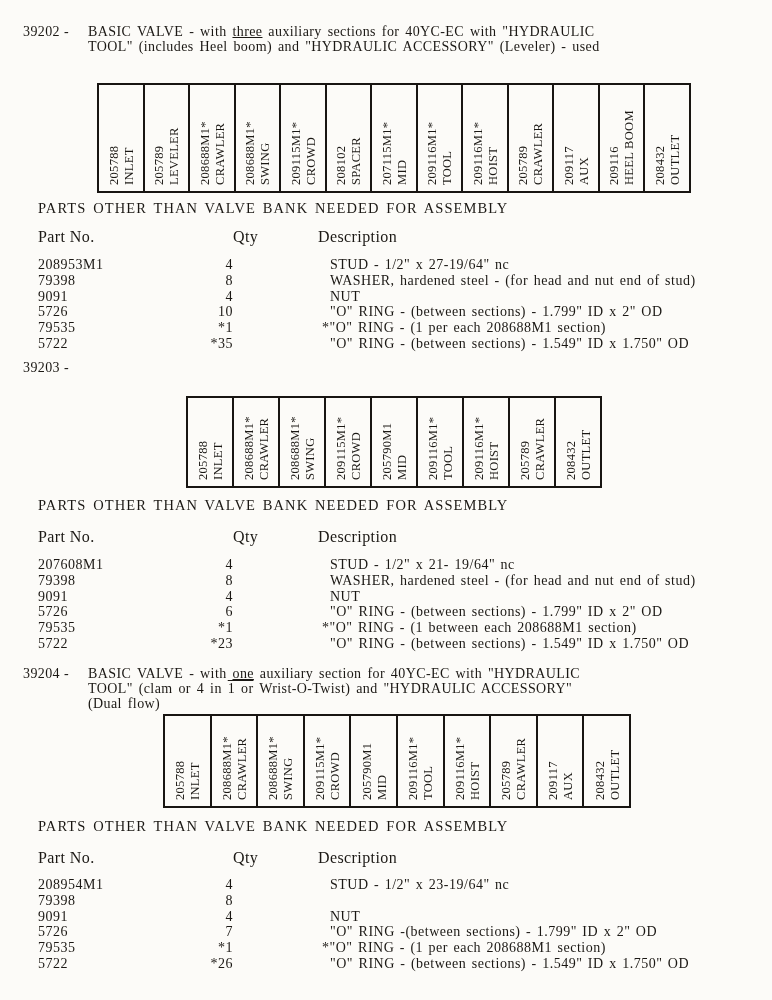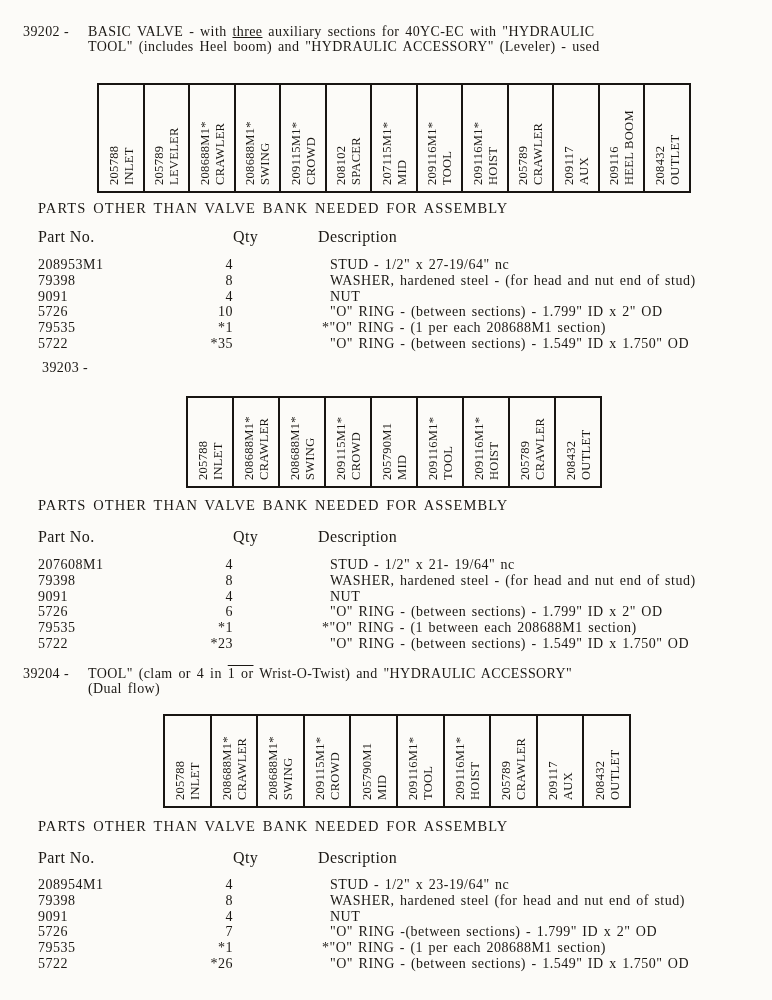--- a/index.html
+++ b/index.html
@@ -175,21 +175,21 @@
         <span class="r-qty">*1</span>
         <span class="r-desc hang">*"O" RING - (1 per each 208688M1 section)</span>
       </div>
     <div class="prow">
         <span class="r-part">5722</span>
         <span class="r-qty">*35</span>
         <span class="r-desc">"O" RING - (between sections) - 1.549" ID x 1.750" OD</span>
       </div>
   </div>
 
-  <div class="heading" style="left:23px;top:360px;text-align:right;">
+  <div class="heading" style="left:23px;top:360px;">
     <span class="slabel">39203 -</span>
     <div class="htext">
       <div class="hline"><span></span></div>
     </div>
   </div>
 
   <div class="bank t2" style="left:186px;top:396px;">
     <div class="cell">
         <div class="vtext">
           <span class="vnum">205788</span>
@@ -283,20 +283,21 @@
     <div class="prow">
         <span class="r-part">5722</span>
         <span class="r-qty">*23</span>
         <span class="r-desc">"O" RING - (between sections) - 1.549" ID x 1.750" OD</span>
       </div>
   </div>
 
   <div class="heading" style="left:23px;top:666px;">
     <span class="slabel">39204 -</span>
     <div class="htext">
+      <div class="hline"><span>BASIC VALVE - with </span><span class="u">one</span><span> auxiliary section for 40YC-EC with "HYDRAULIC</span></div>
       <div class="hline"><span>TOOL" (clam or 4 in </span><span class="o">1 or</span><span> Wrist-O-Twist) and "HYDRAULIC ACCESSORY"</span></div>
       <div class="hline"><span>(Dual flow)</span></div>
     </div>
   </div>
 
   <div class="bank t3" style="left:163px;top:714px;">
     <div class="cell">
         <div class="vtext">
           <span class="vnum">205788</span>
           <span class="vlbl">INLET</span>
@@ -368,21 +369,20 @@
 
   <div class="rows" style="left:38px;top:877px;">
     <div class="prow">
         <span class="r-part">208954M1</span>
         <span class="r-qty">4</span>
         <span class="r-desc">STUD - 1/2" x 23-19/64" nc</span>
       </div>
     <div class="prow">
         <span class="r-part">79398</span>
         <span class="r-qty">8</span>
-        <span class="r-desc">WASHER, hardened steel (for head and nut end of stud)</span>
       </div>
     <div class="prow">
         <span class="r-part">9091</span>
         <span class="r-qty">4</span>
         <span class="r-desc">NUT</span>
       </div>
     <div class="prow">
         <span class="r-part">5726</span>
         <span class="r-qty">7</span>
         <span class="r-desc">"O" RING -(between sections) - 1.799" ID x 2" OD</span>

